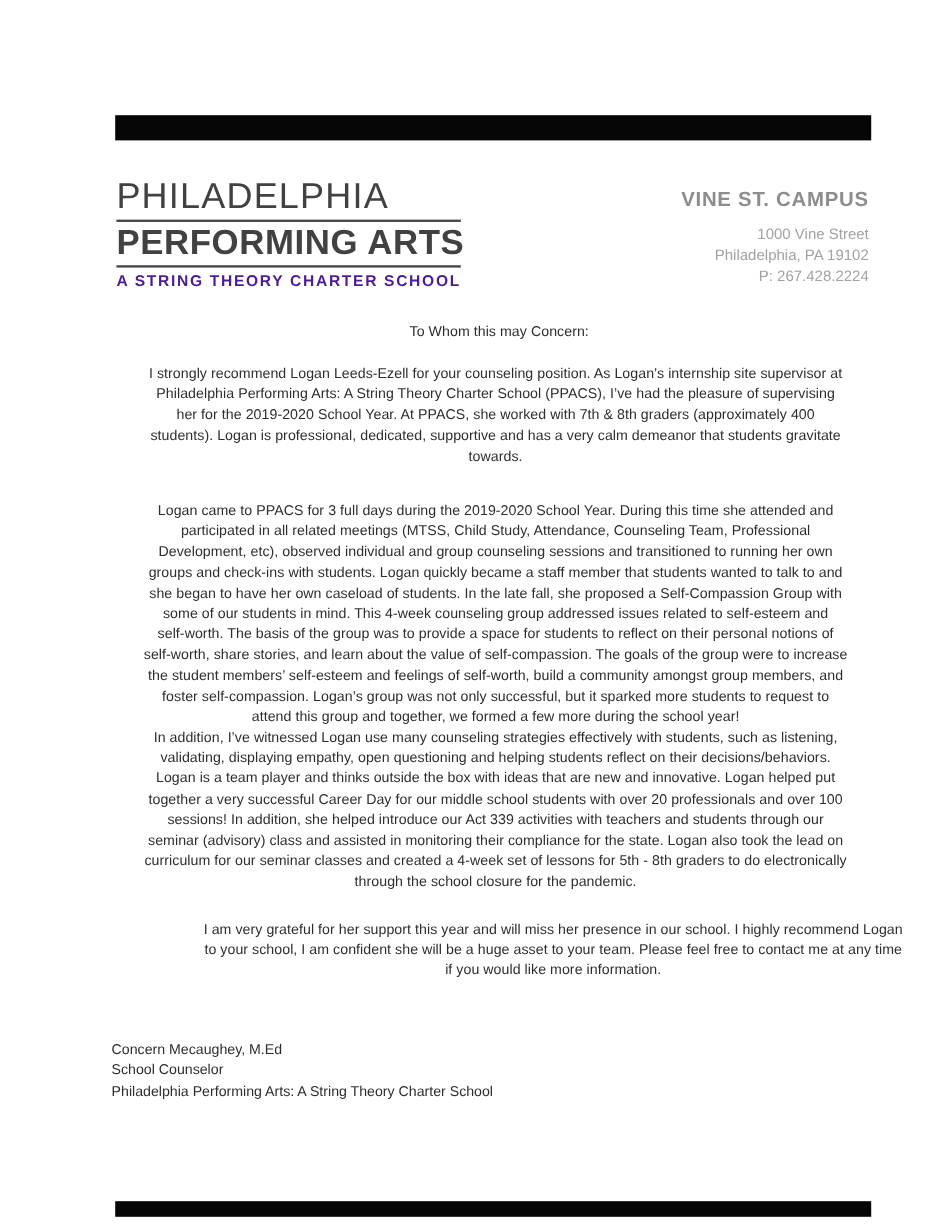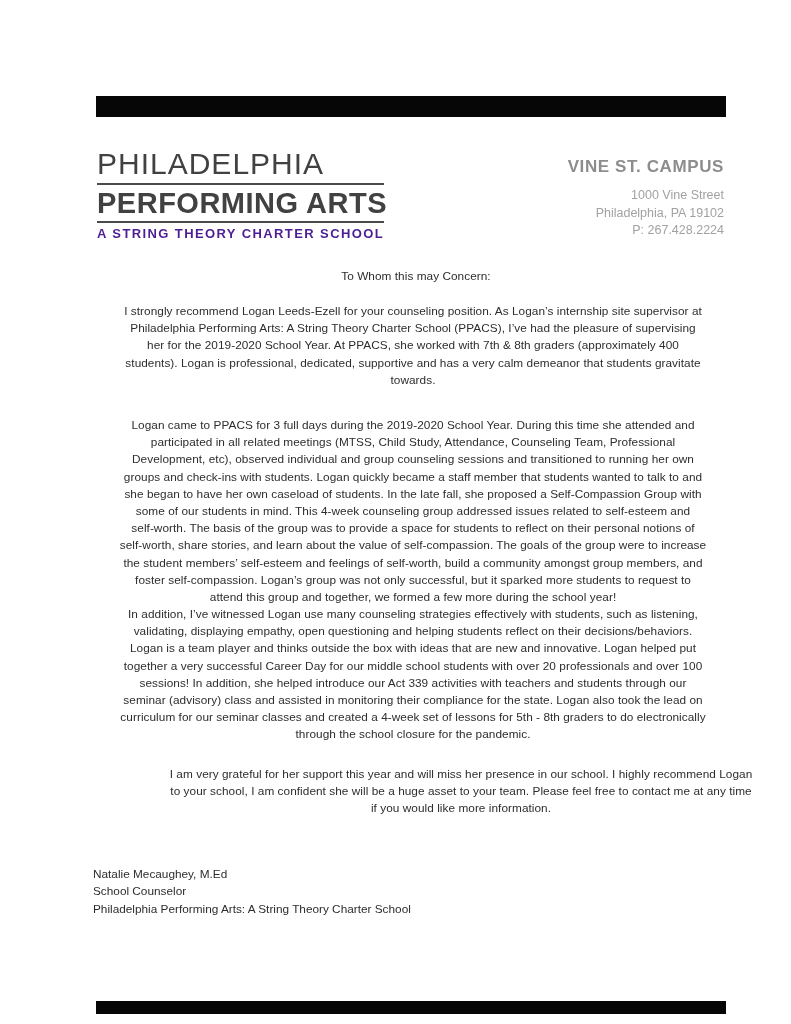--- a/index.html
+++ b/index.html
@@ -154,20 +154,20 @@
 together a very successful Career Day for our middle school students with over 20 professionals and over 100
 sessions! In addition, she helped introduce our Act 339 activities with teachers and students through our
 seminar (advisory) class and assisted in monitoring their compliance for the state. Logan also took the lead on
 curriculum for our seminar classes and created a 4-week set of lessons for 5th - 8th graders to do electronically
 through the school closure for the pandemic.</div>
   <div class="body-text para-4">I am very grateful for her support this year and will miss her presence in our school. I highly recommend Logan
 to your school, I am confident she will be a huge asset to your team. Please feel free to contact me at any time
 if you would like more information.</div>
 
   <div class="signature-block">
-    <div>Natalie Mecaughey, M.Ed</div>
+    <div>Concern Mecaughey, M.Ed</div>
     <div>School Counselor</div>
     <div>Philadelphia Performing Arts: A String Theory Charter School</div>
   </div>
 
   <div class="rule-bar bottom"></div>
 
 </div>
 
 </body></html>

